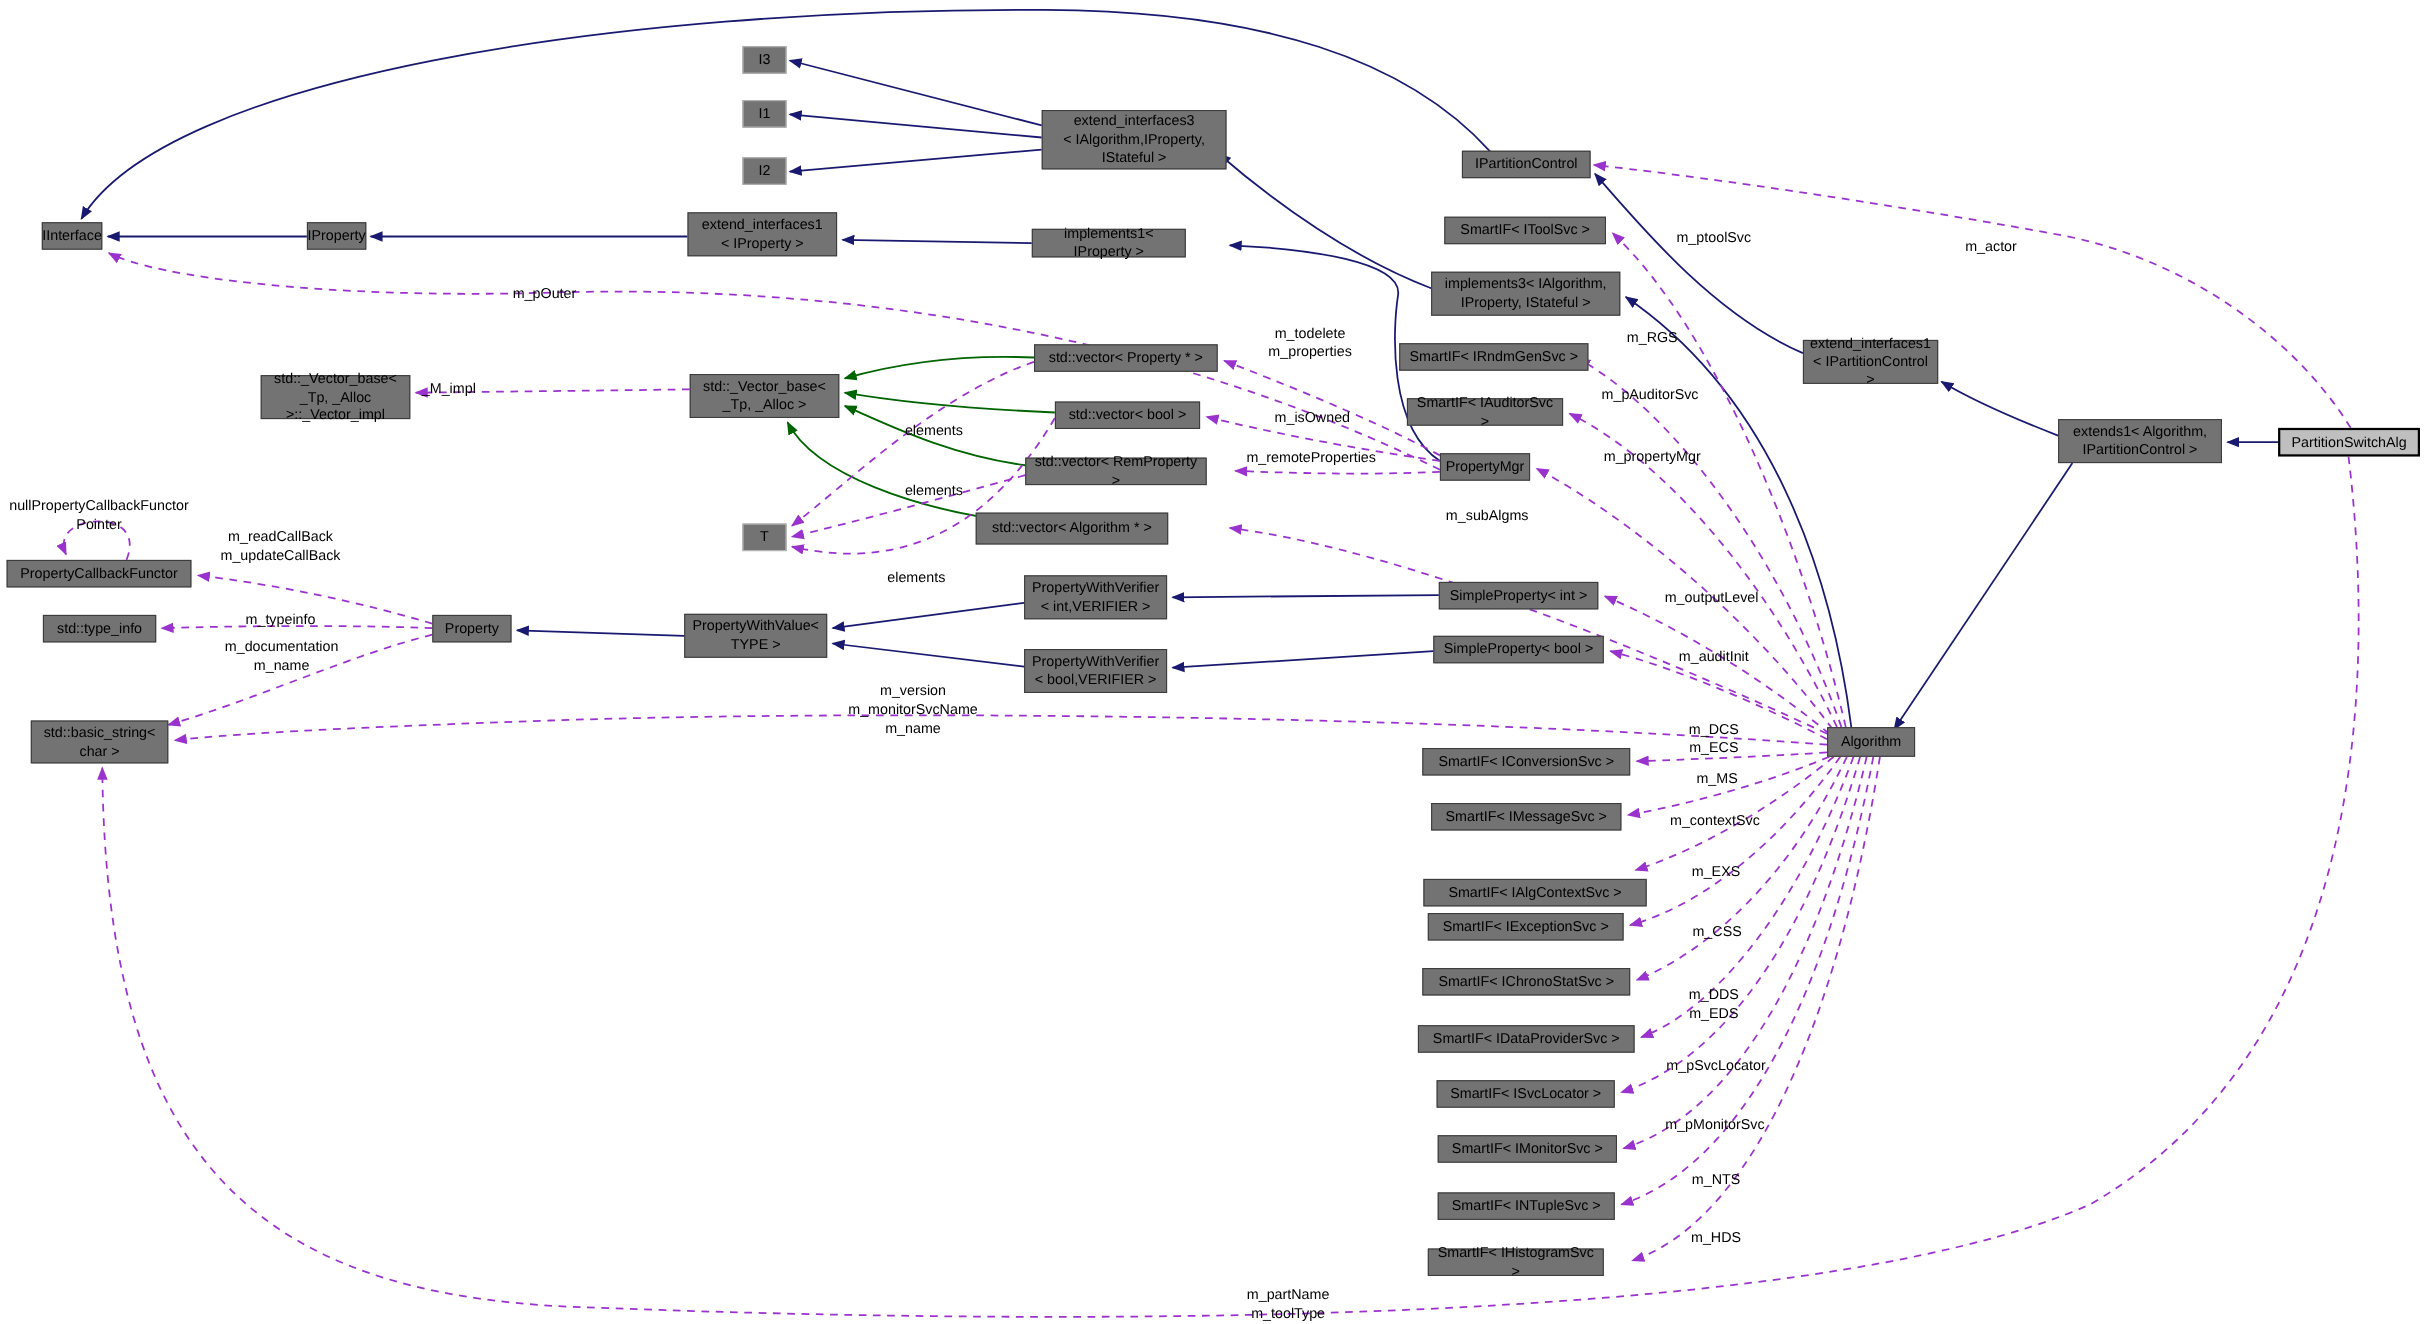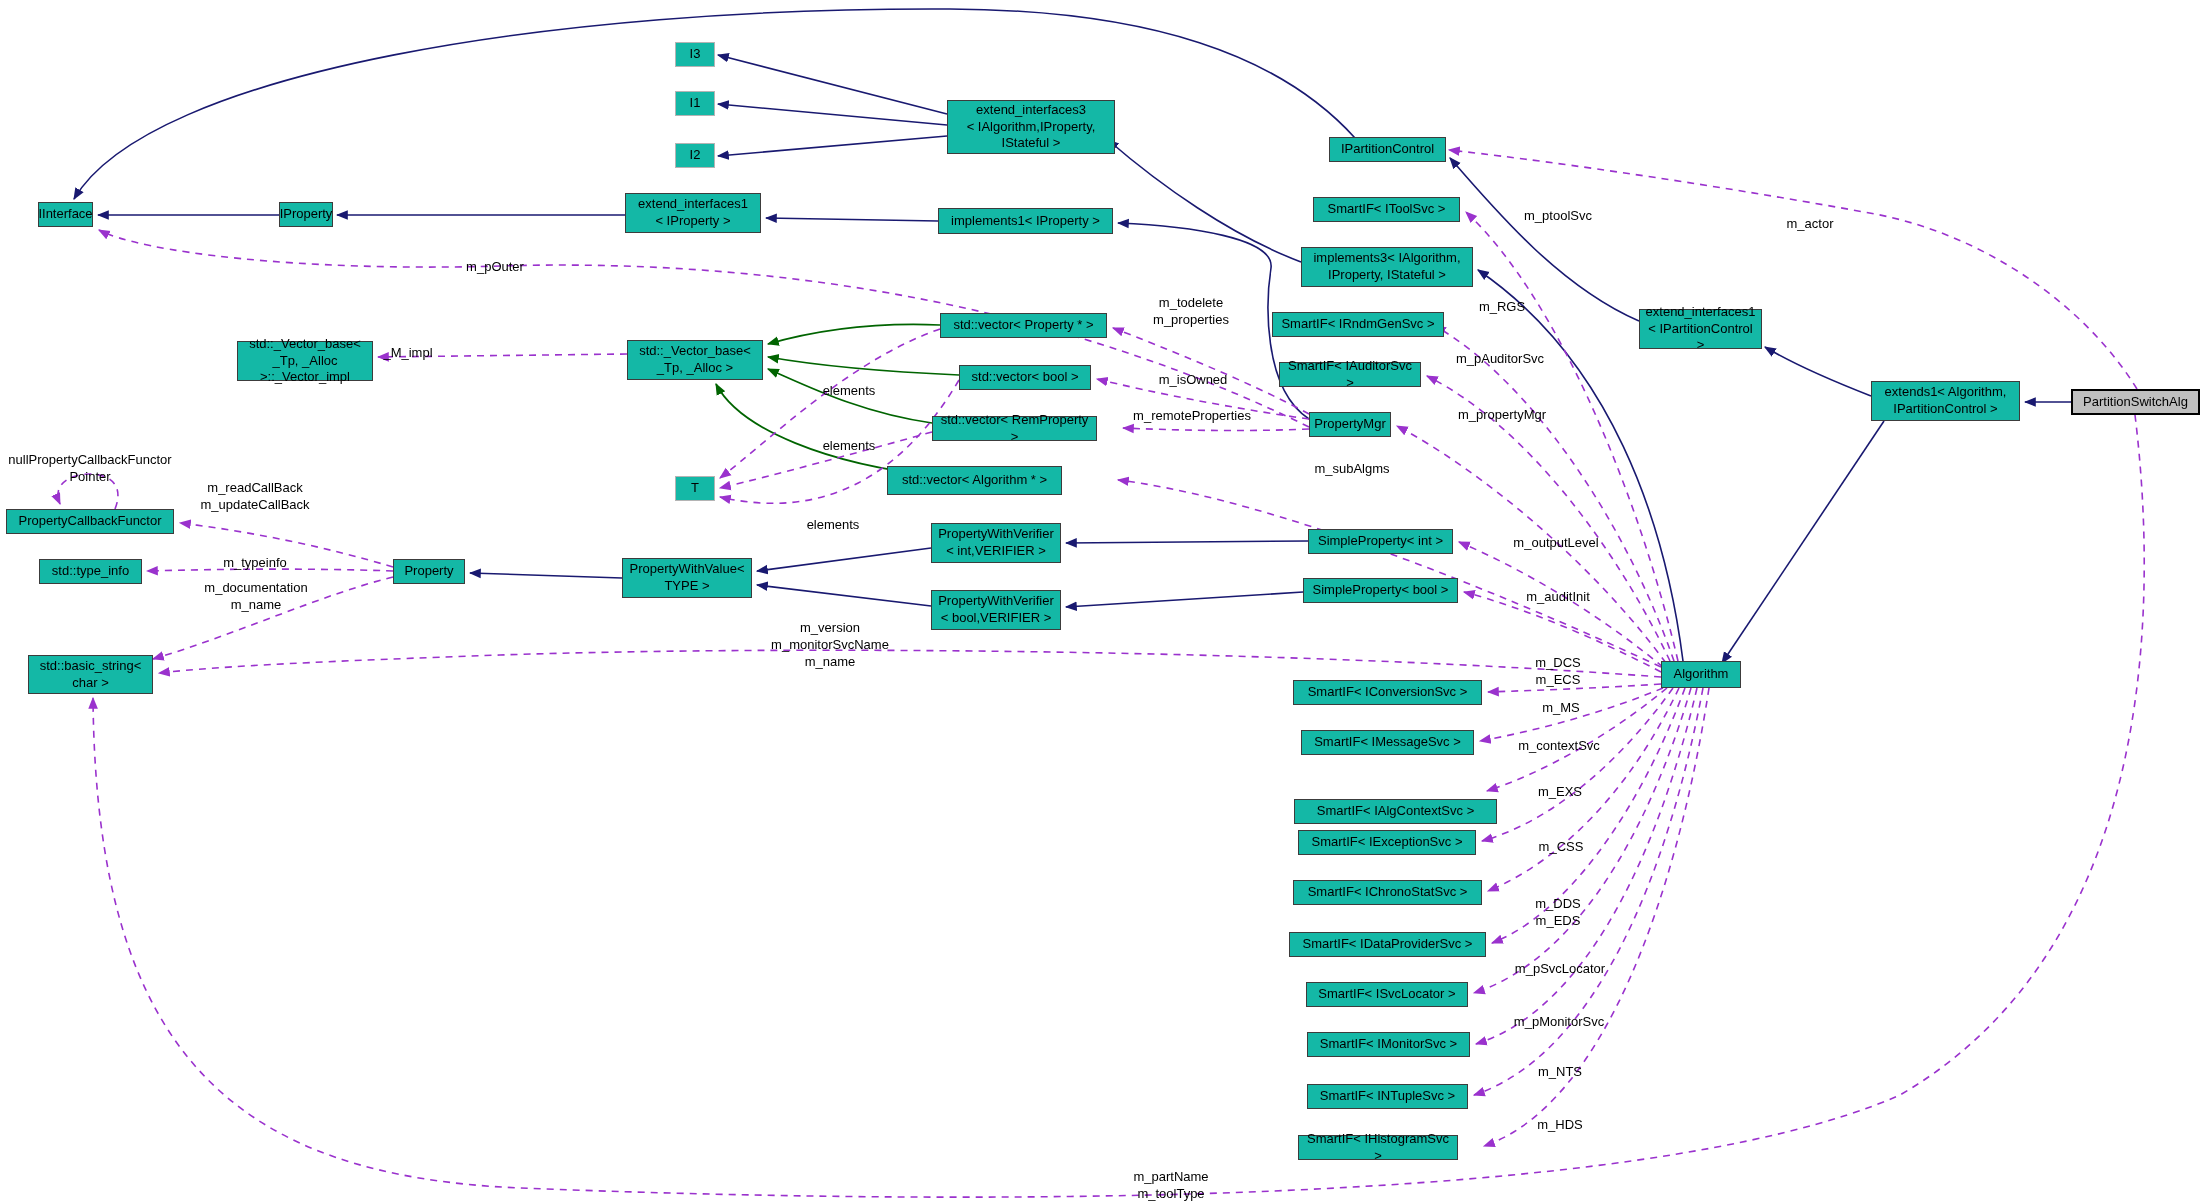--- a/index.html
+++ b/index.html
@@ -8,21 +8,21 @@
     width:2206px;height:1204px;
     background:#ffffff;
     font-family:"Liberation Sans","DejaVu Sans",sans-serif;
     font-size:13px;color:#000;
     overflow:hidden;
   }
   #edges{position:absolute;left:0;top:0;width:2206px;height:1204px;}
   .node{
     position:absolute;
     box-sizing:border-box;
-    background:#14b8a6;
+    background:#737373;
     border:1.4px solid #3c3c3c;
     display:flex;align-items:center;justify-content:center;
     text-align:center;
     white-space:pre-line;
     line-height:1.28;
     padding:1px 4px;
     z-index:2;
   }
   .node.light{border-color:#b4b4b4;}
   .node.highlight{background:#bfbfbf;border:2px solid #000;}
@@ -112,21 +112,21 @@
     <path class="p" d="M1691,688 C1648,835 1575,960 1474,993" marker-end="url(#ap)"></path>
     <path class="p" d="M1697,688 C1658,855 1585,1010 1476,1044" marker-end="url(#ap)"></path>
     <path class="p" d="M1703,688 C1668,875 1595,1055 1474,1095" marker-end="url(#ap)"></path>
     <path class="p" d="M1709,688 C1678,890 1605,1105 1484,1146" marker-end="url(#ap)"></path>
   </svg>
 
   <div class="node" style="left:38px;top:202px;width:55px;height:25px">IInterface</div>
   <div class="node" style="left:279px;top:202px;width:54px;height:25px">IProperty</div>
   <div class="node" style="left:625px;top:193px;width:136px;height:40px">extend_interfaces1
 &lt; IProperty &gt;</div>
-  <div class="node" style="left:938px;top:208px;width:175px;height:26px">implements1&lt; IProperty &gt;</div>
+  <div class="node" style="left:938px;top:208px;width:140px;height:26px">implements1&lt; IProperty &gt;</div>
   <div class="node light" style="left:675px;top:42px;width:40px;height:25px">I3</div>
   <div class="node light" style="left:675px;top:91px;width:40px;height:25px">I1</div>
   <div class="node light" style="left:675px;top:143px;width:40px;height:25px">I2</div>
   <div class="node" style="left:947px;top:100px;width:168px;height:54px">extend_interfaces3
 &lt; IAlgorithm,IProperty,
 IStateful &gt;</div>
   <div class="node" style="left:1329px;top:137px;width:117px;height:25px">IPartitionControl</div>
   <div class="node" style="left:1313px;top:197px;width:147px;height:25px">SmartIF&lt; IToolSvc &gt;</div>
   <div class="node" style="left:1301px;top:247px;width:172px;height:40px">implements3&lt; IAlgorithm,
 IProperty, IStateful &gt;</div>

